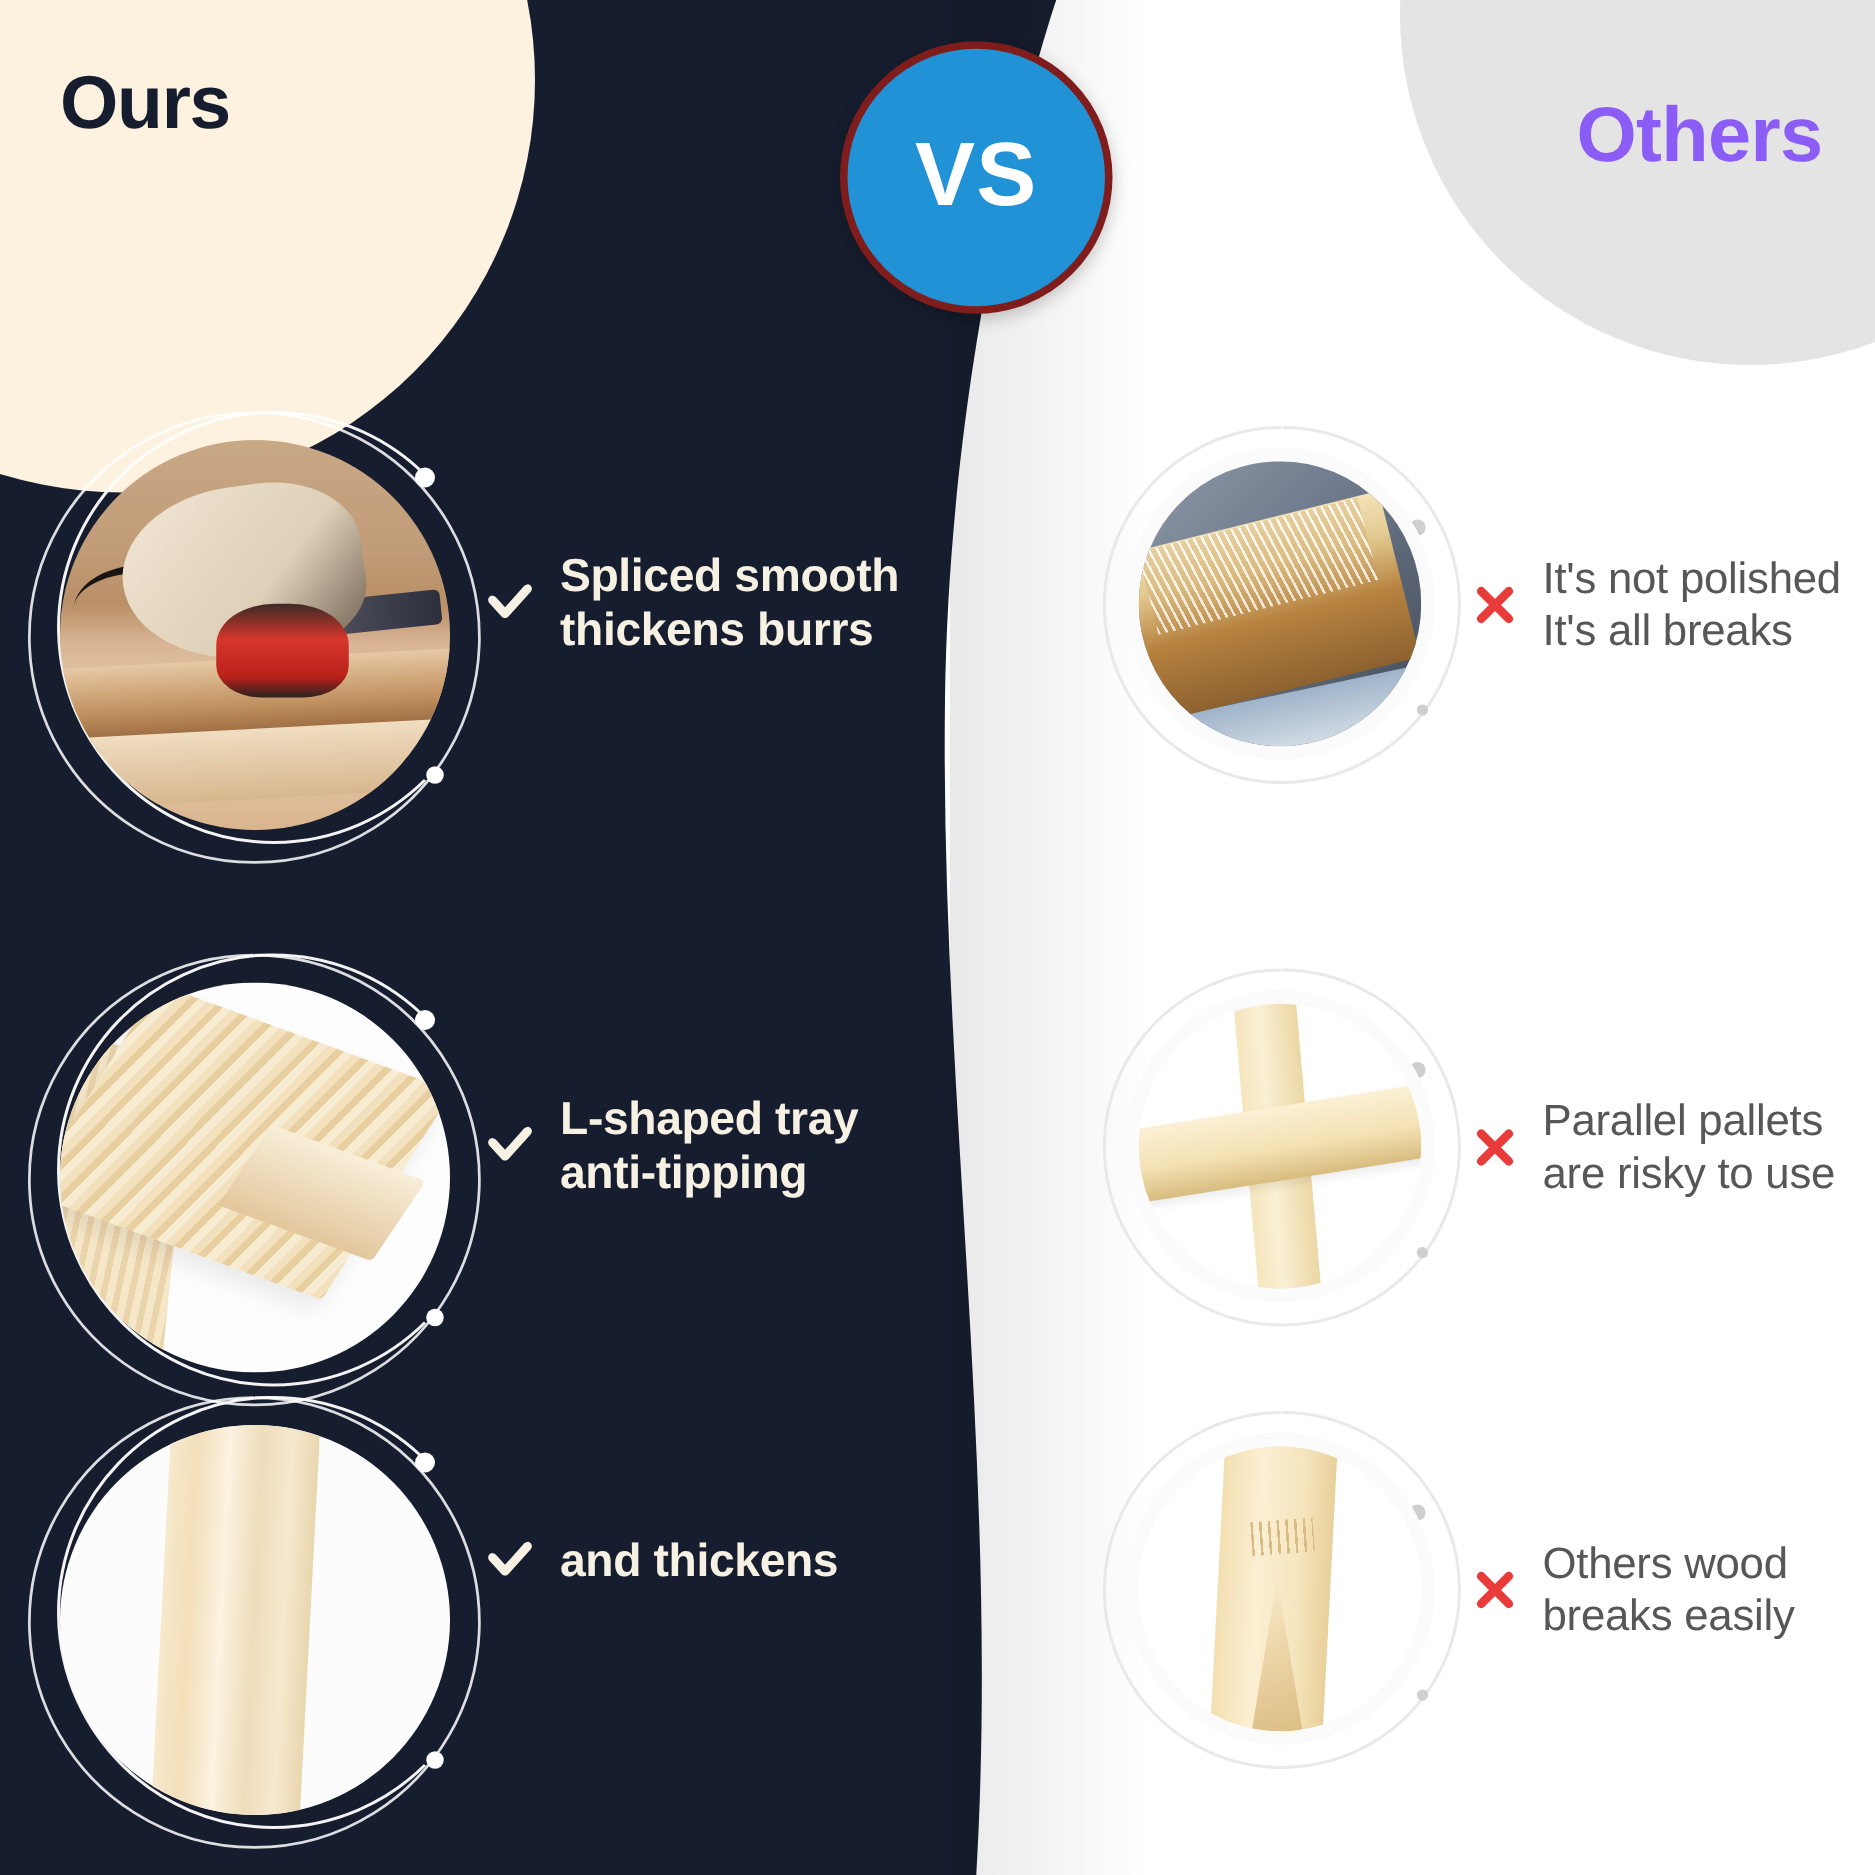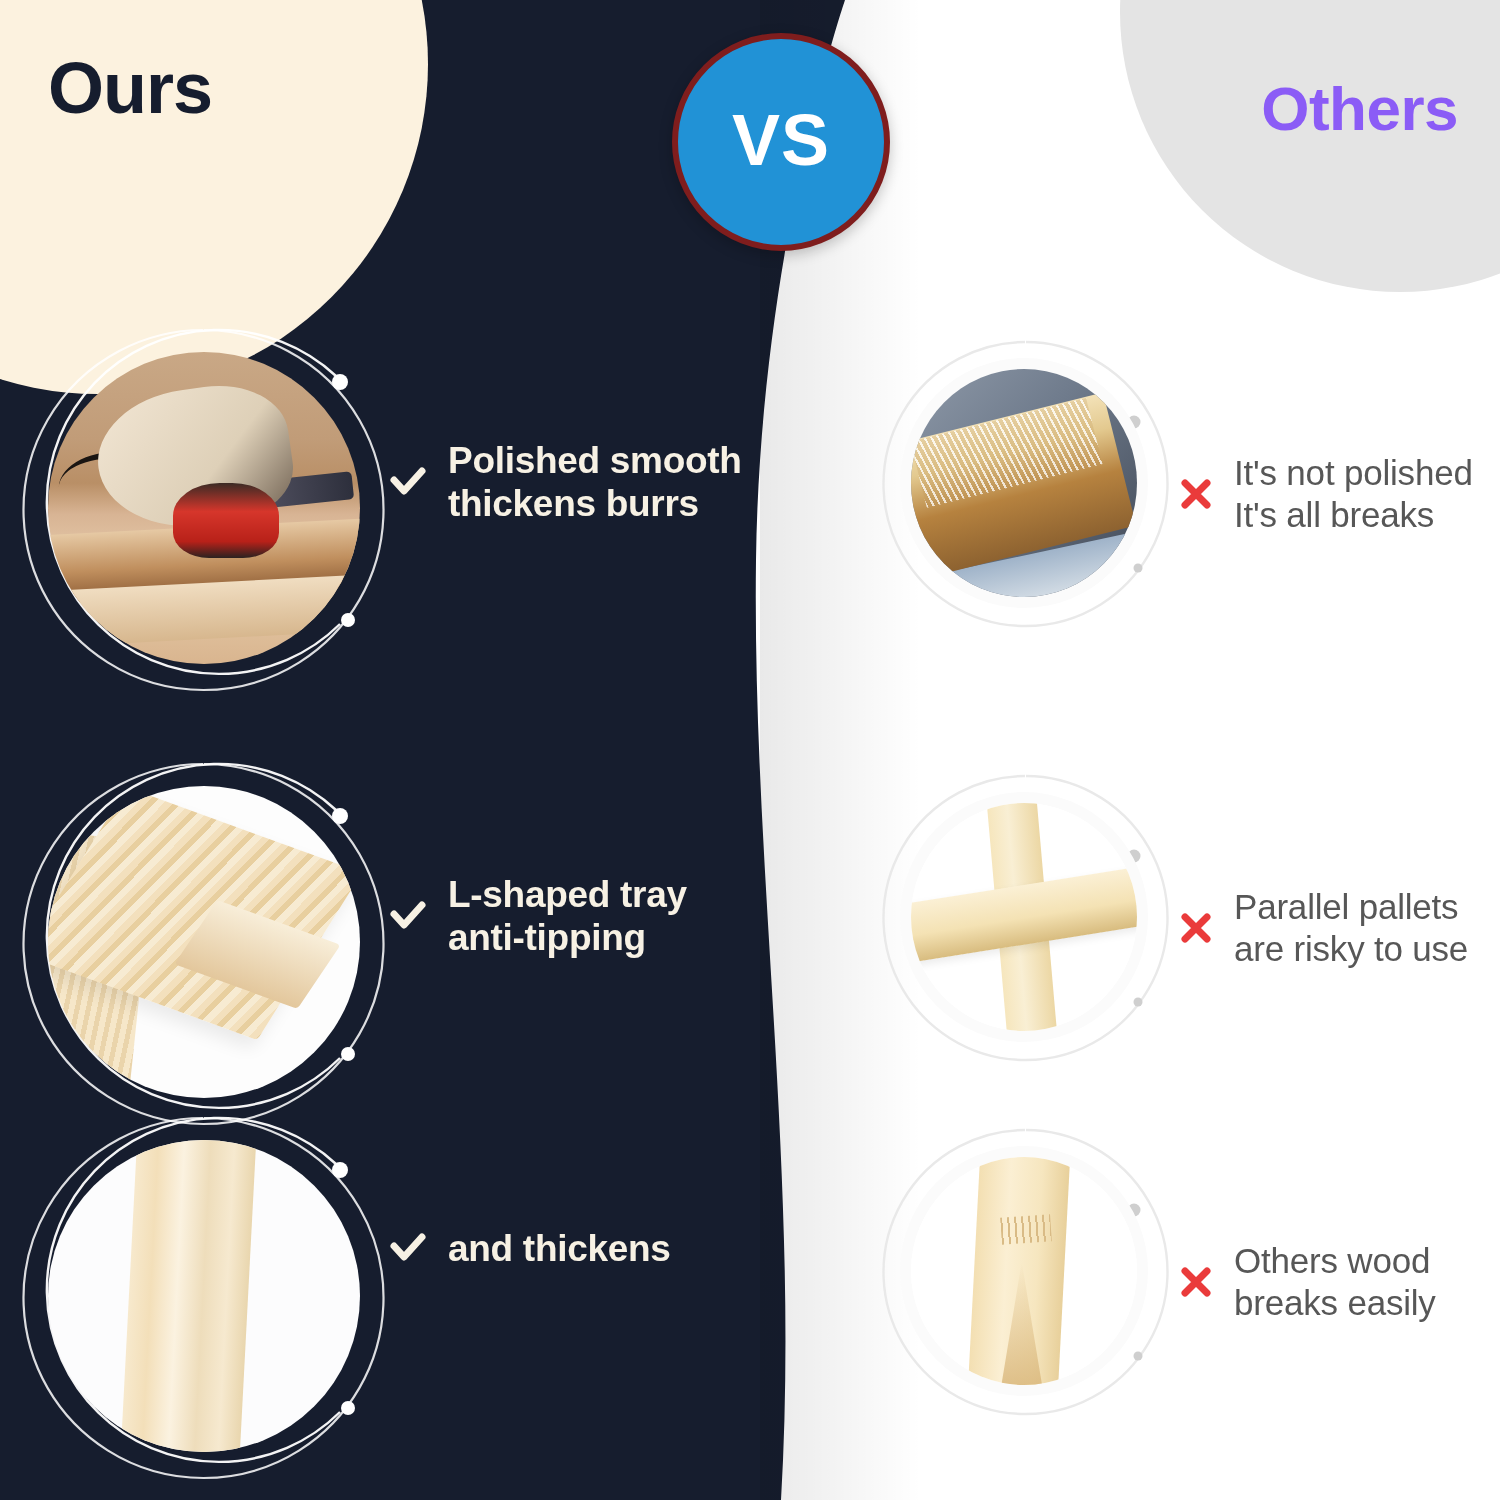--- a/index.html
+++ b/index.html
@@ -30,21 +30,21 @@
   }
   .blob-others {
     position:absolute; left:1120px; top:-268px;
     width:560px; height:560px; border-radius:50%;
     background:#e4e4e4;
   }
 
   
   .hdr-ours {
     position:absolute; left:48px; top:52px;
-    font-size:72px; font-weight:bold; letter-spacing:-1px;
+    font-size:60px; font-weight:bold; letter-spacing:-1px;
     color:#161d2e; line-height:1;
   }
   .hdr-others {
     position:absolute; right:42px; top:78px;
     font-size:62px; font-weight:bold; letter-spacing:-0.5px;
     color:#8b5cf6; line-height:1;
   }
 
   
   .vs-badge {
@@ -192,21 +192,21 @@
   }
   .ph-splice .comb {
     position:absolute; left:40%; top:26%; width:22%; height:12%;
     background:repeating-linear-gradient(90deg,#d9bb86 0 2px,transparent 2px 7px);
     transform:rotate(-4deg);
   }
 
   
   .feat { position:absolute; display:flex; align-items:center; gap:20px; }
   .feat-l { left:388px; top:110px; width:400px; }
-  .feat-r { left:1178px; top:112px; width:320px;margin-top:10px; }
+  .feat-r { left:1178px; top:112px; width:320px; }
 
   .tick { flex:0 0 auto; width:40px; height:40px; }
   .cross { flex:0 0 auto; width:36px; height:36px; }
 
   .feat-l .txt {
     color:#f7f1e4; font-size:37px; font-weight:bold; line-height:1.16;
     letter-spacing:-0.3px;
   }
   .feat-r .txt {
     color:#575757; font-size:35px; font-weight:normal; line-height:1.2;
@@ -255,21 +255,21 @@
         <div class="glove"></div>
           <div class="sander"></div>
       </div>
     </div>
 
     <div class="feat feat-l">
       <svg class="tick" viewBox="0 0 40 40">
         <path d="M6 17 L16 28 L34 8" fill="none" stroke="#f7f1e4" stroke-width="7" stroke-linecap="round" stroke-linejoin="round"></path>
       </svg>
       <div class="txt">
-        <span class="ln">Polished smooth</span>
+        <span class="ln">Spliced smooth</span>
         <span class="ln">thickens burrs</span>
       </div>
     </div>
 
     <svg class="deco deco-r" viewBox="0 0 296 296">
       <path d="M148,6 A142,142 0 1,1 147,6" fill="none" stroke="#e9e9e9" stroke-width="2.4"></path>
       <circle cx="256" cy="86" r="6.5" fill="#cfcfcf"></circle>
       <circle cx="260" cy="232" r="4.5" fill="#cfcfcf"></circle>
     </svg>
 

